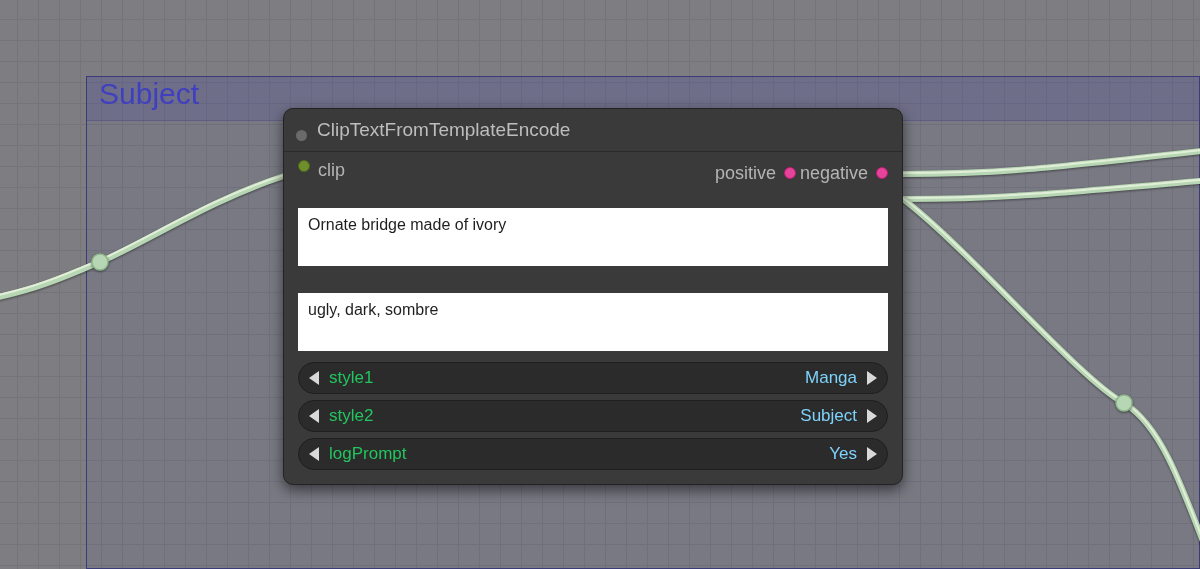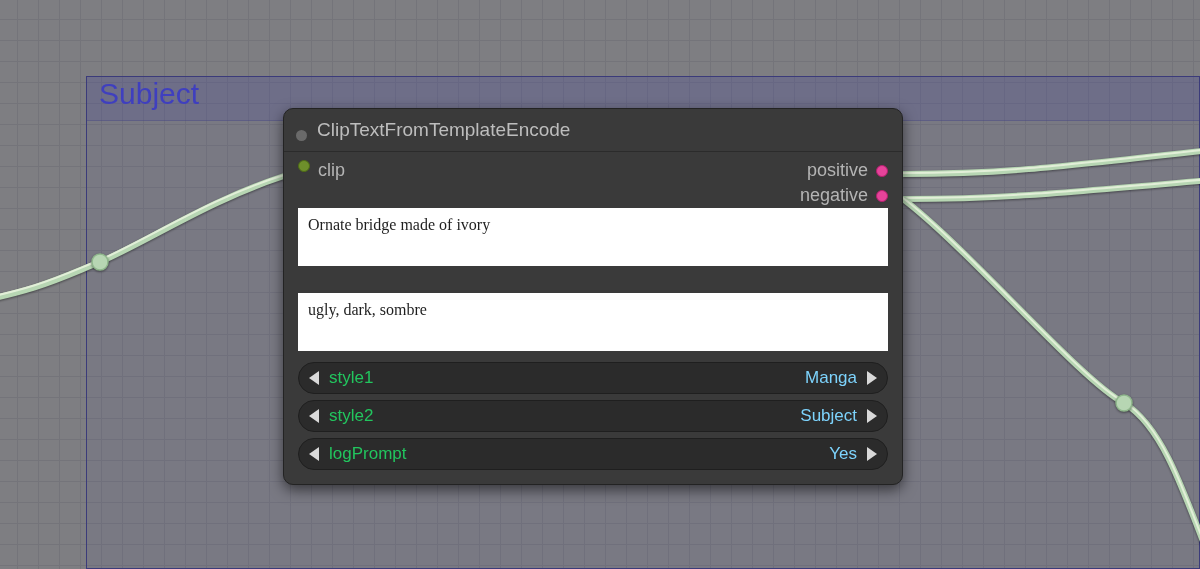--- a/index.html
+++ b/index.html
@@ -85,30 +85,30 @@
     position: relative;
     padding: 8px 14px 12px 14px;
   }
   .port-row { display:flex; height: 28px; }
   .port-in-dot, .port-out-dot {
     width: 12px; height: 12px; border-radius: 50%;
   }
   .port-in-dot { background: #6e8f2b; border:1px solid #4e6c16; margin-right: 8px; }
   .port-out-dot { background: #e6439a; border:1px solid #b51f6f; margin-left: 8px; }
   .port-label { color: #b4b4b4; font-size: 18px; }
-  .ports-right { margin-left: auto; text-align: right; display:flex; flex-direction:column; gap:4px; }
+  .ports-right { margin-left: auto; text-align: right; display:flex; flex-direction:row; gap:4px; }
   .ports-right .out-item { display:flex; justify-content:flex-end; align-items:center; height:26px; }
 
   .node-body { padding: 8px 14px 14px 14px; }
   .text-input {
     width: 100%;
     background: #fff;
     color: #1f1f1f;
     border: none;
-    font-family: Liberation Serif, serif;
+    font-family: Liberation Sans, sans-serif;
     font-size: 16px;
     padding: 8px 10px;
     height: 58px;
     resize: none;
     outline: none;
     white-space: pre;
     overflow: hidden;
   }
   .gap { height: 22px; }
 

